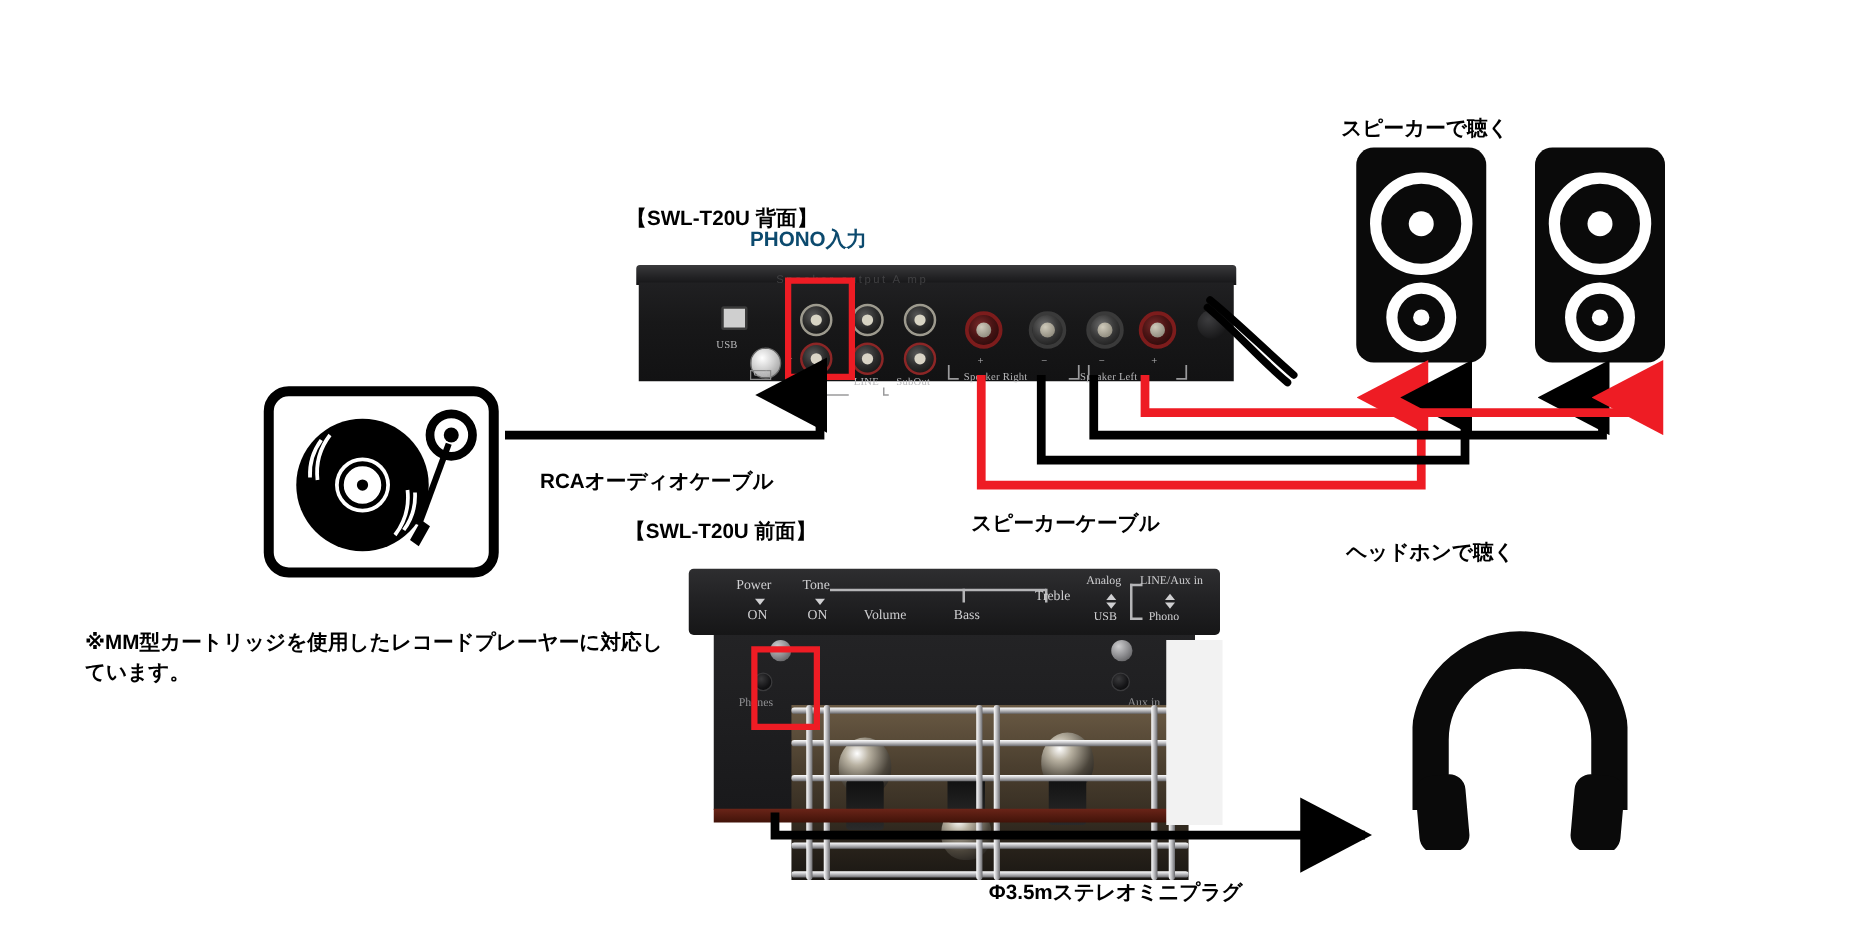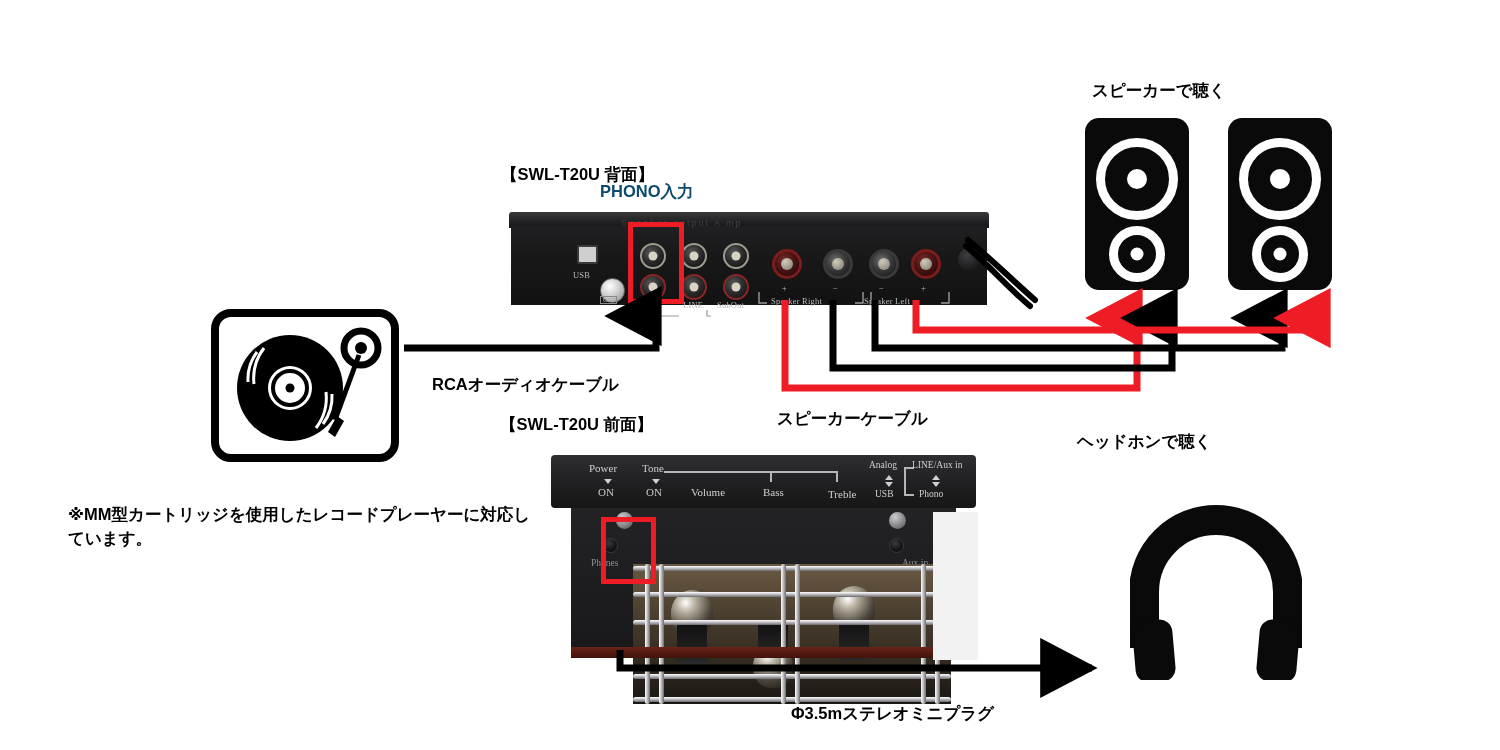--- a/index.html
+++ b/index.html
@@ -278,21 +278,21 @@
 <body>
 
 <div id="stage">
 
 
   <div class="lbl" style="left:501px; top:124px;margin-top:40px;">【SWL-T20U 背面】</div>
   <div class="lbl lbl-red" style="left:600px; top:181px;">PHONO入力</div>
   <div class="lbl" style="left:432px; top:374px;">RCAオーディオケーブル</div>
   <div class="lbl" style="left:500px; top:414px;">【SWL-T20U 前面】</div>
   <div class="lbl" style="left:777px; top:408px;">スピーカーケーブル</div>
-  <div class="lbl" style="left:1073px; top:80px;margin-left:19px;">スピーカーで聴く</div>
+  <div class="lbl" style="left:1073px; top:92px;">スピーカーで聴く</div>
   <div class="lbl" style="left:1077px; top:431px;">ヘッドホンで聴く</div>
   <div class="lbl" style="left:791px; top:703px;">Φ3.5mステレオミニプラグ</div>
   <div class="note">※MM型カートリッジを使用したレコードプレーヤーに対応しています。</div>
 
   <div class="turntable">
     <svg viewBox="0 0 190 155" width="190" height="155">
       <rect x="5" y="5" width="180" height="145" rx="16" ry="16" fill="#ffffff" stroke="#000" stroke-width="8"></rect>
 
       <circle cx="80" cy="80" r="53" fill="#000"></circle>
       <circle cx="80" cy="80" r="22" fill="#fff"></circle>
@@ -381,21 +381,21 @@
       <div class="ff" style="left:91px; top:7px;">Tone</div>
       <div class="tri-d" style="left:101px; top:24px;"></div>
       <div class="ff" style="left:95px; top:31px;">ON</div>
 
       <div class="rule" style="left:113px; top:16px; width:173px; height:1.5px;"></div>
       <div class="rule" style="left:219px; top:16px; width:1.5px; height:11px;"></div>
       <div class="rule" style="left:285px; top:16px; width:1.5px; height:11px;"></div>
 
       <div class="ff" style="left:140px; top:31px;">Volume</div>
       <div class="ff" style="left:212px; top:31px;">Bass</div>
-      <div class="ff" style="left:277px; top:33px;">Treble</div>
+      <div class="ff" style="left:277px; top:16px;">Treble</div>
 
       <div class="ff ffs" style="left:318px; top:5px;">Analog</div>
       <div class="tri-u" style="left:334px; top:20px;"></div>
       <div class="tri-d" style="left:334px; top:27px;"></div>
       <div class="ff ffs" style="left:324px; top:34px;">USB</div>
 
       <div class="rule" style="left:353px; top:12px; width:1.5px; height:28px;"></div>
       <div class="rule" style="left:353px; top:12px; width:10px; height:1.5px;"></div>
       <div class="rule" style="left:353px; top:39px; width:10px; height:1.5px;"></div>
 

